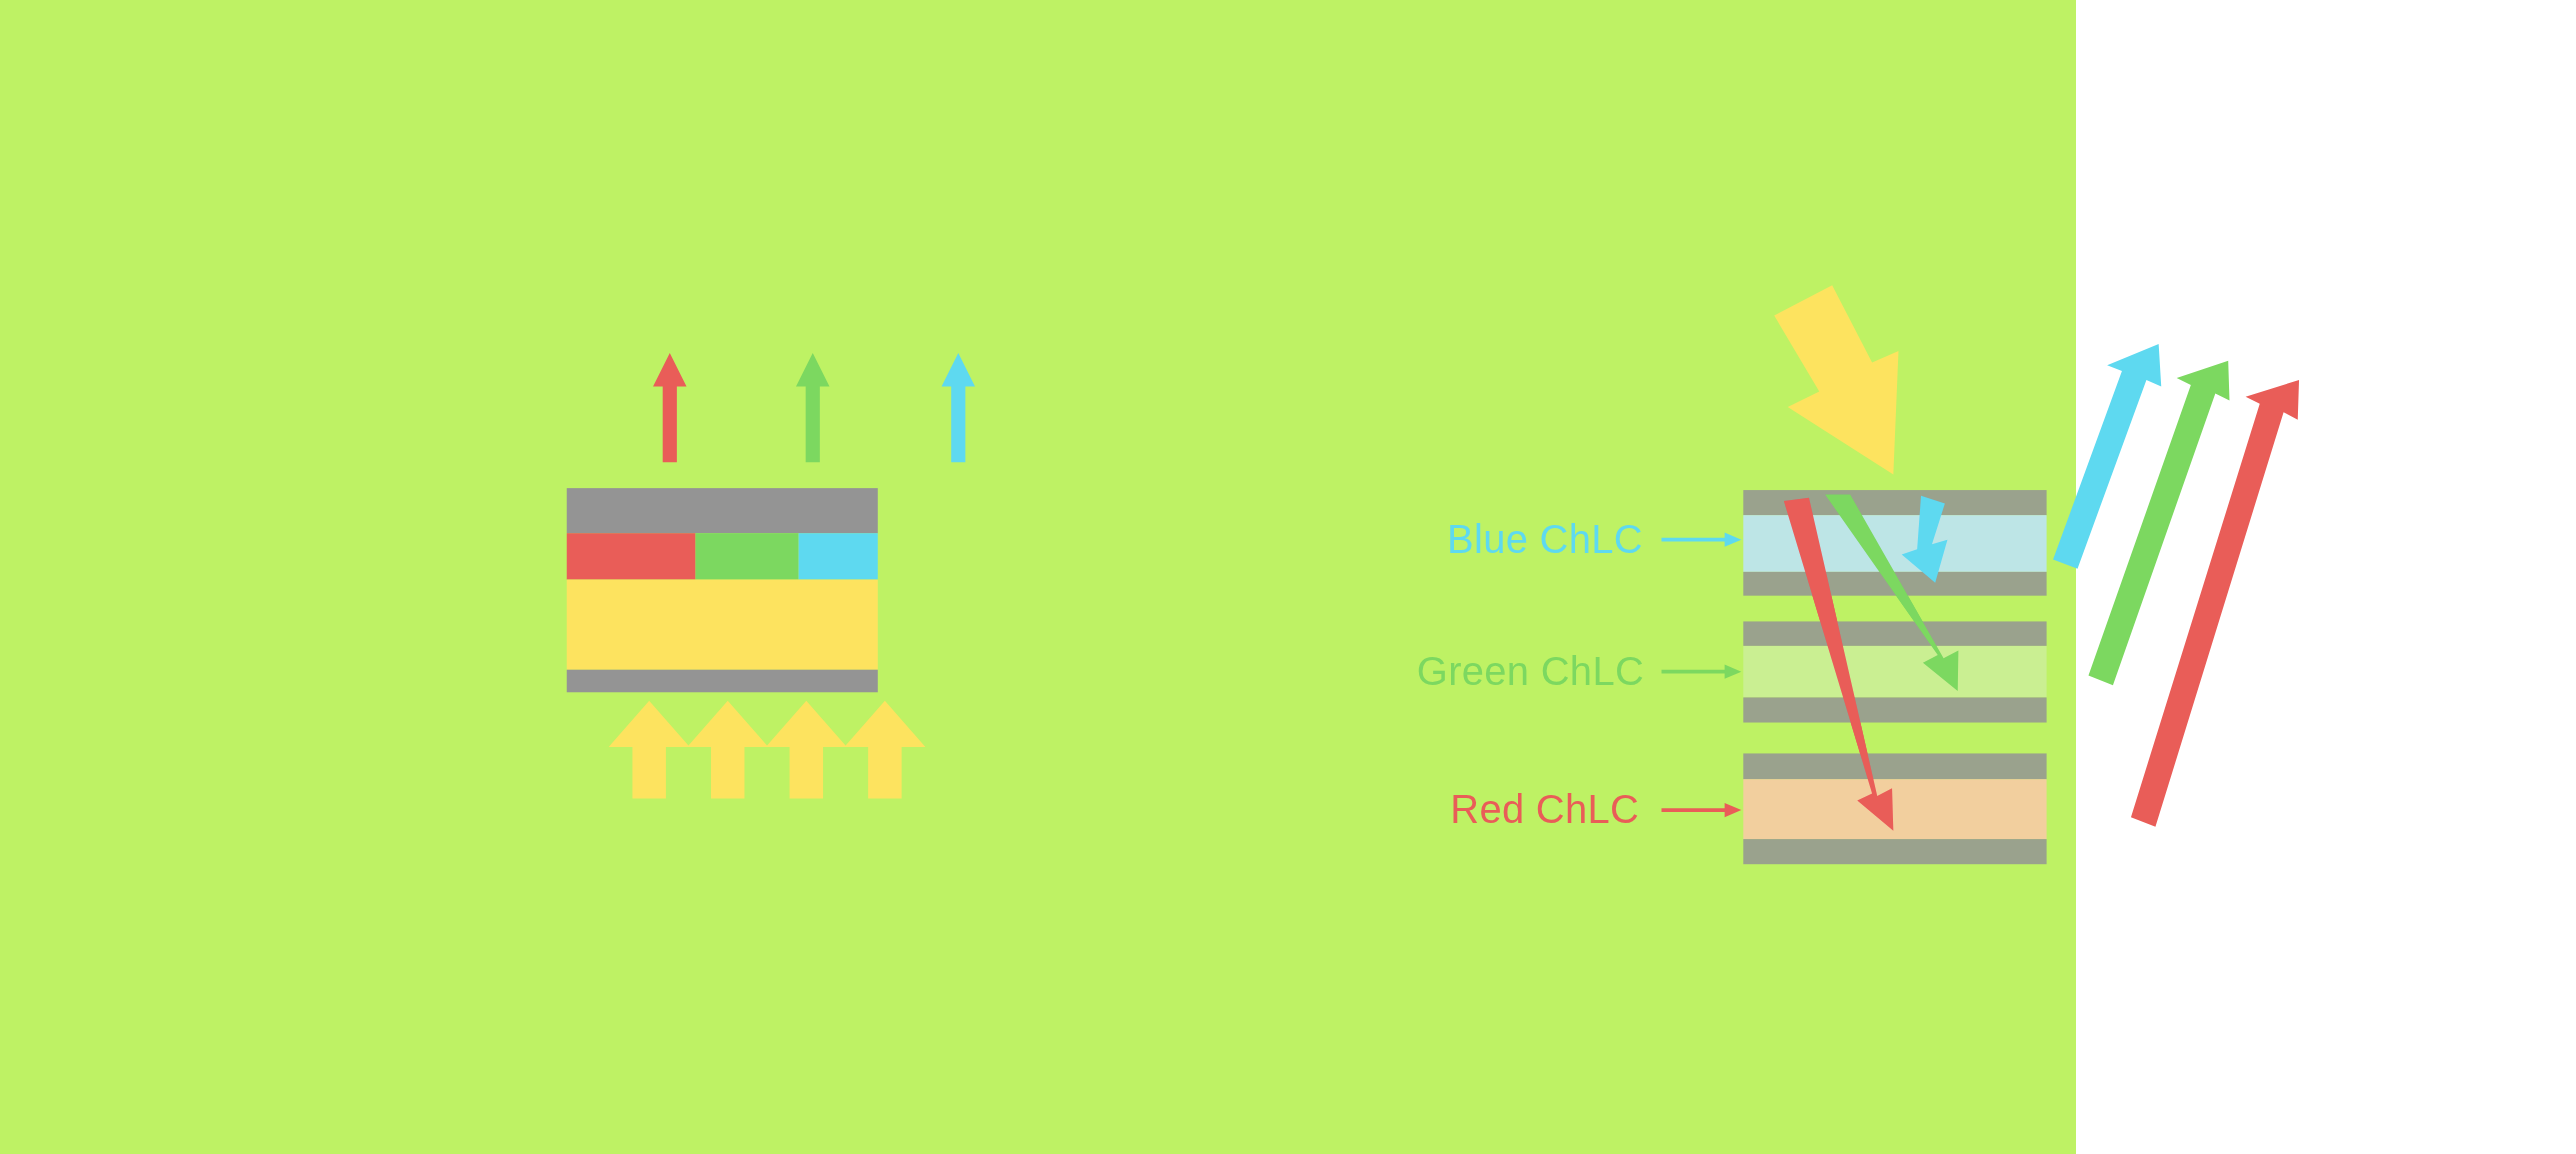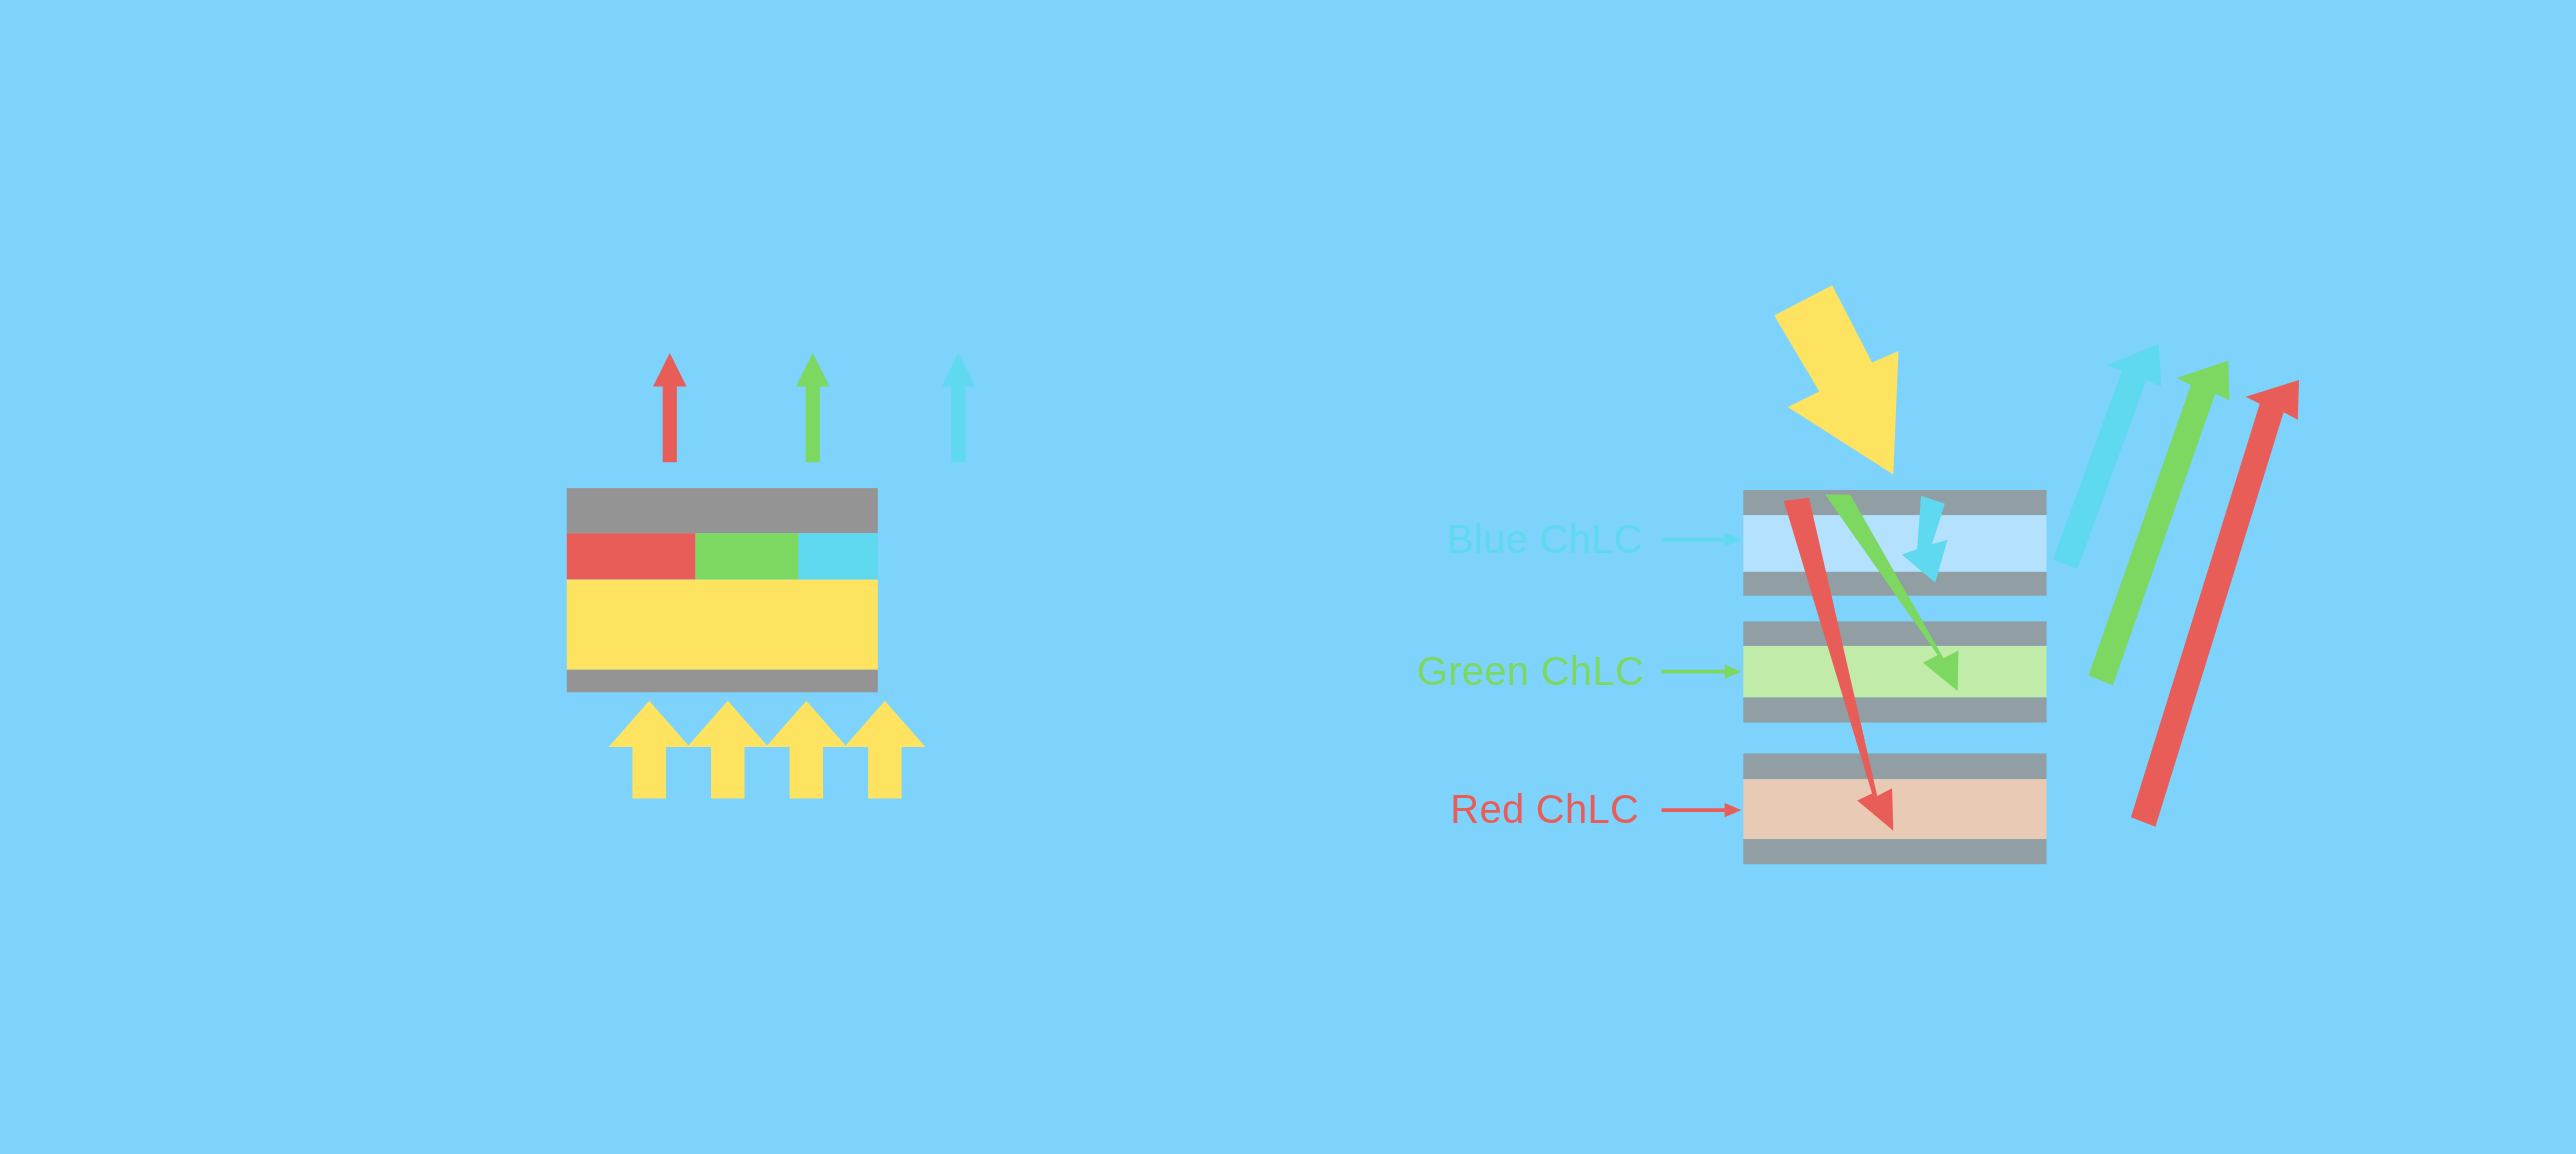--- a/index.html
+++ b/index.html
@@ -8,23 +8,23 @@
     background: #ffffff;
   }
   body {
     width: 2576px;
     height: 1154px;
     font-family: "Liberation Sans", sans-serif;
     overflow: hidden;
   }
   #figure {
     position: relative;
-    width: 2576px;
+    width: 2076px;
     height: 1154px;
-    background: #7dd3fc;
+    background: #bef264;
   }
   #figure-svg {
     position: absolute;
     left: 0;
     top: 0;
     width: 2576px;
     height: 1154px;
     display: block;
   }
   .label-text {

